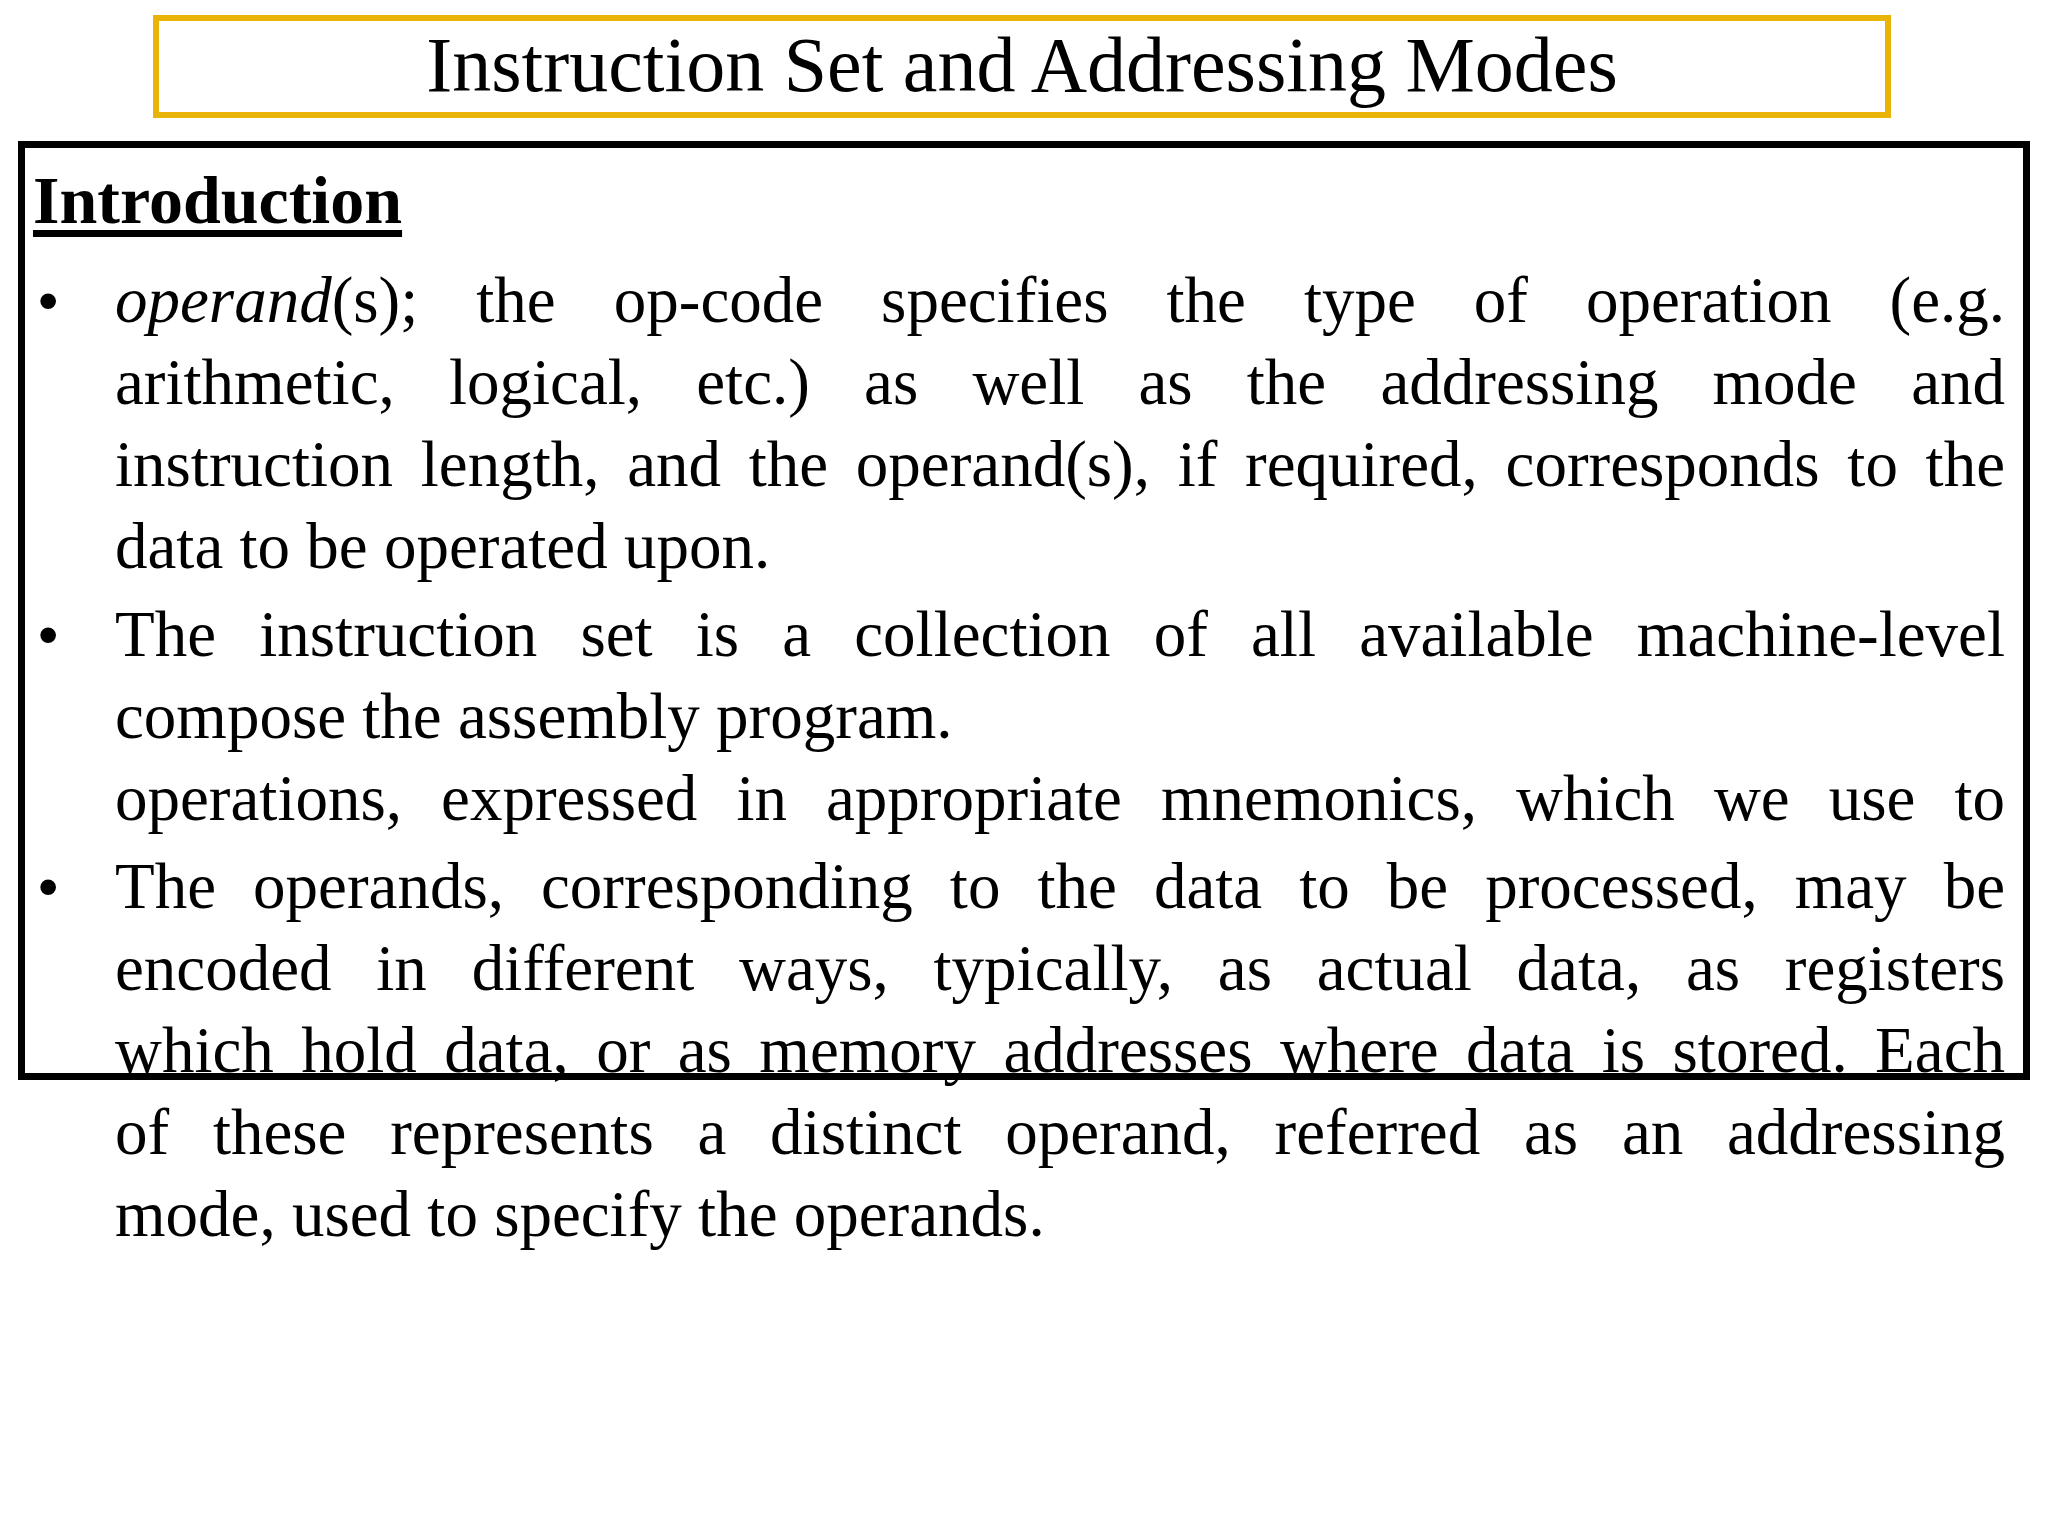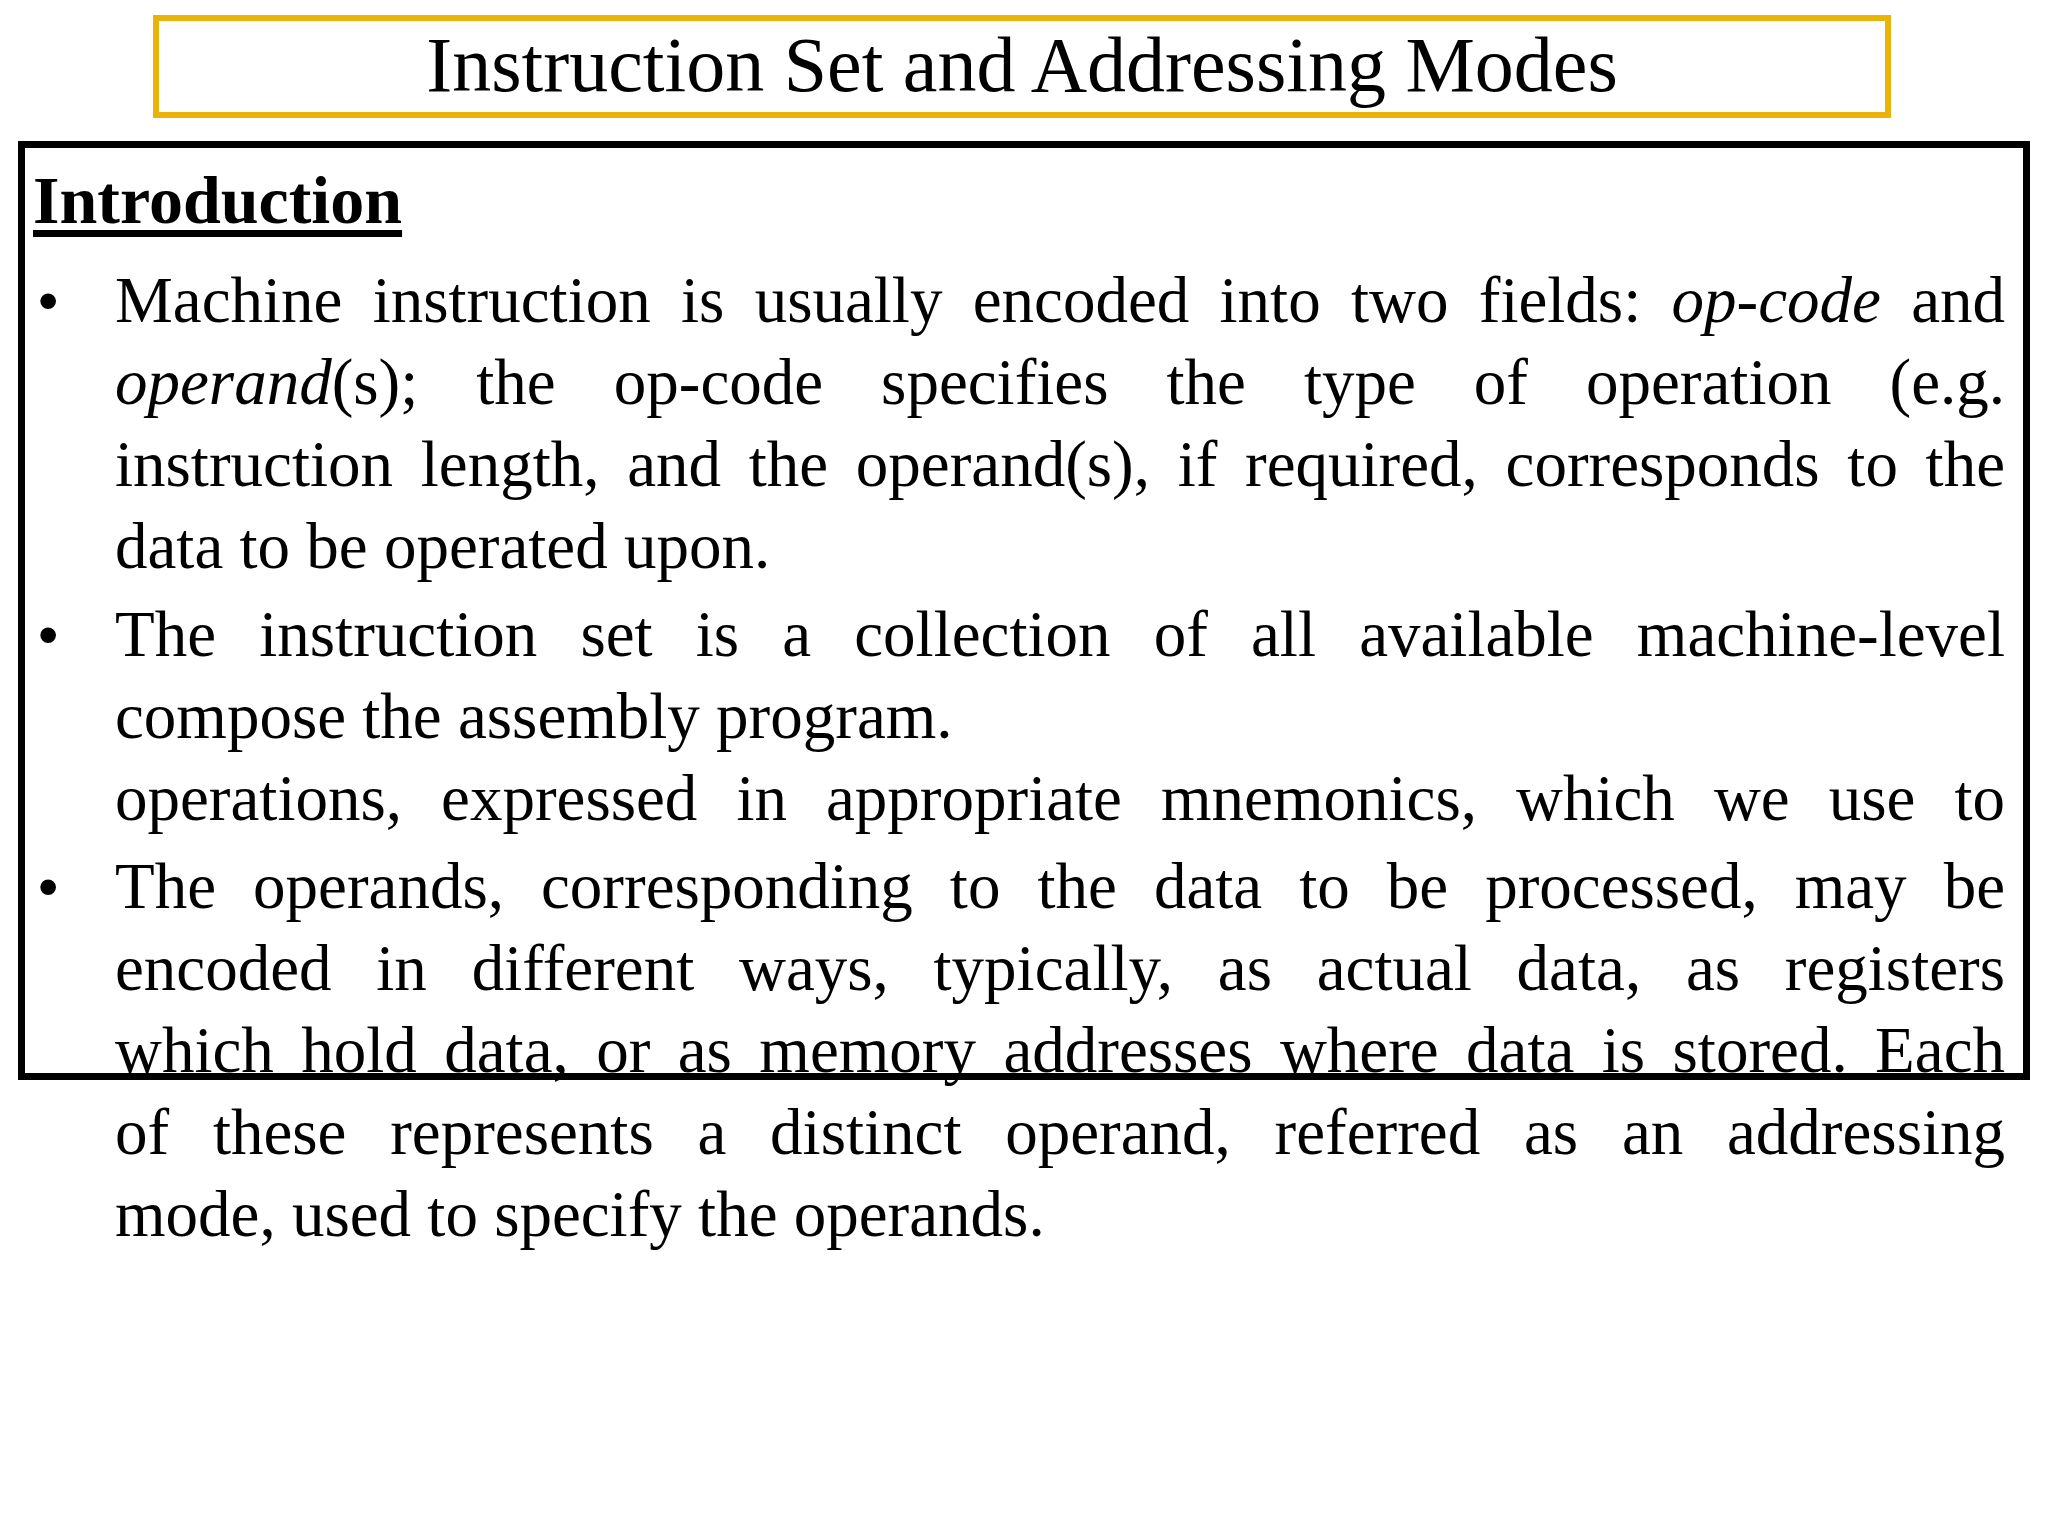--- a/index.html
+++ b/index.html
@@ -87,22 +87,22 @@
 
 <div class="title-box">
   <span class="title-text">Instruction Set and Addressing Modes</span>
 </div>
 
 <div class="content-box">
   <h2 class="heading">Introduction</h2>
   <div id="bullets">
       <div class="bullet">
         <span class="dot">•</span>
-        <div class="line"><span class="seg">Machine instruction is usually encoded into two fields: </span><span class="seg i">op-code</span><span class="seg"> and</span></div>
         <div class="line"><span class="seg i">operand</span><span class="seg">(s); the op-code specifies the type of operation (e.g.</span></div>
+        <div class="line"><span class="seg">arithmetic, logical, etc.) as well as the addressing mode and</span></div>
         <div class="line"><span class="seg">instruction length, and the operand(s), if required, corresponds to the</span></div>
         <div class="line last"><span class="seg">data to be operated upon.</span></div>
       </div>
       <div class="bullet">
         <span class="dot">•</span>
         <div class="line"><span class="seg">The </span><span class="seg b">instruction set</span><span class="seg"> is a collection of all available machine-level</span></div>
         <div class="line last"><span class="seg">compose the assembly program.</span></div>
         <div class="line"><span class="seg">operations, expressed in appropriate mnemonics, which we use to</span></div>
       </div>
       <div class="bullet">

